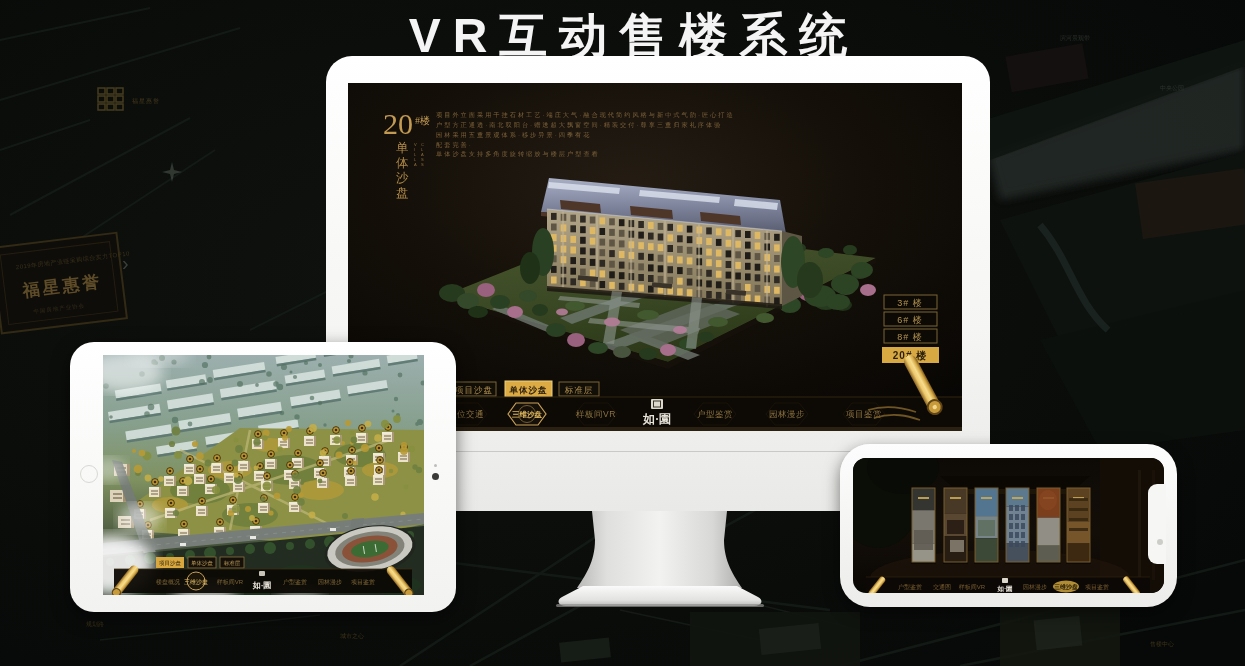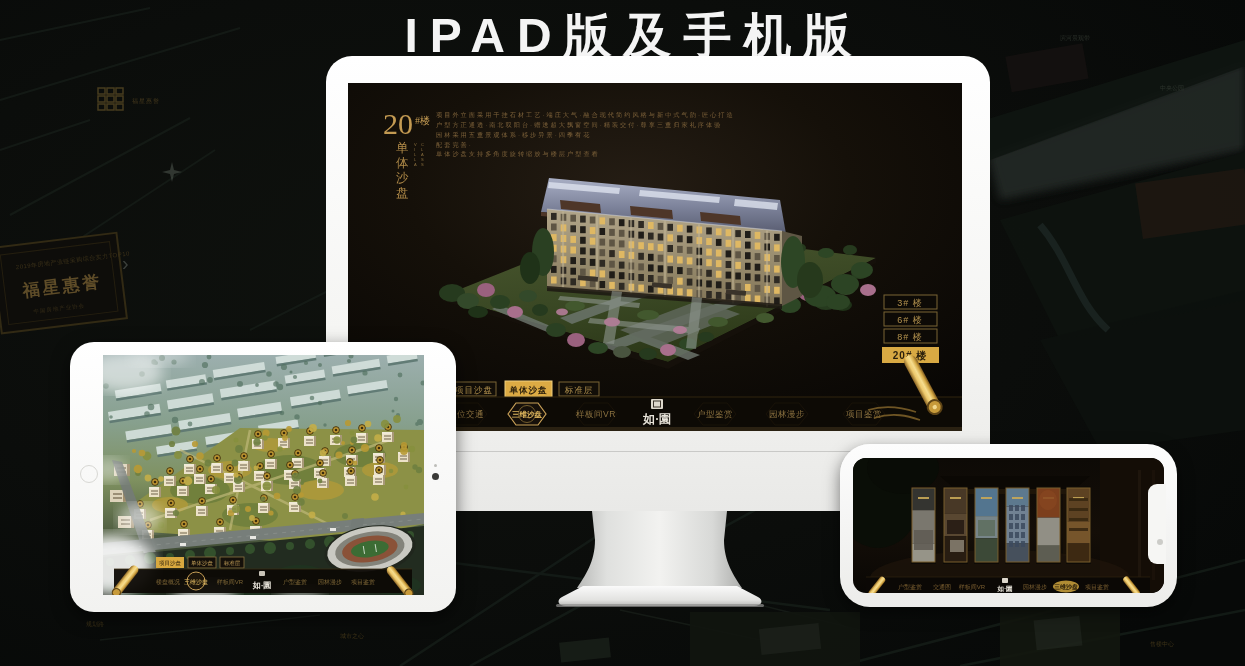--- a/index.html
+++ b/index.html
@@ -105,21 +105,21 @@
         <text x="660" y="600">如园</text>
         <text x="1150" y="646">售楼中心</text>
         <text x="86" y="626">规划路</text>
 </g>
 <g fill="#333a32" font-size="6" opacity="0.8">
         <text x="1060" y="40">滨河景观带</text>
         <text x="1160" y="90">中央公园</text>
       </g>
 </svg>
 
-<div class="abs" style="left:0;top:4px;width:1245px;padding-left:23px;box-sizing:border-box;text-align:center;font-size:48px;font-weight:bold;color:#f4f4f4;letter-spacing:12px;">IPAD版及手机版</div>
+<div class="abs" style="left:0;top:4px;width:1245px;padding-left:23px;box-sizing:border-box;text-align:center;font-size:48px;font-weight:bold;color:#f4f4f4;letter-spacing:12px;">VR互动售楼系统</div>
 
 <div class="abs" style="left:326px;top:56px;width:664px;height:455px;background:linear-gradient(180deg,#ffffff 0%,#f5f5f3 60%,#e9e9e7 100%);border-radius:26px;"></div>
 
 <div class="abs" style="left:332px;top:451px;width:652px;height:1px;background:#c9c9c7;"></div>
 
 <svg class="abs" style="left:540px;top:511px" width="240" height="102" viewBox="540 511 240 102">
 <defs>
         <linearGradient id="neckg" x1="0" y1="0" x2="1" y2="0">
           <stop offset="0%" stop-color="#b9bab8"></stop>
           <stop offset="18%" stop-color="#dfe0de"></stop>

